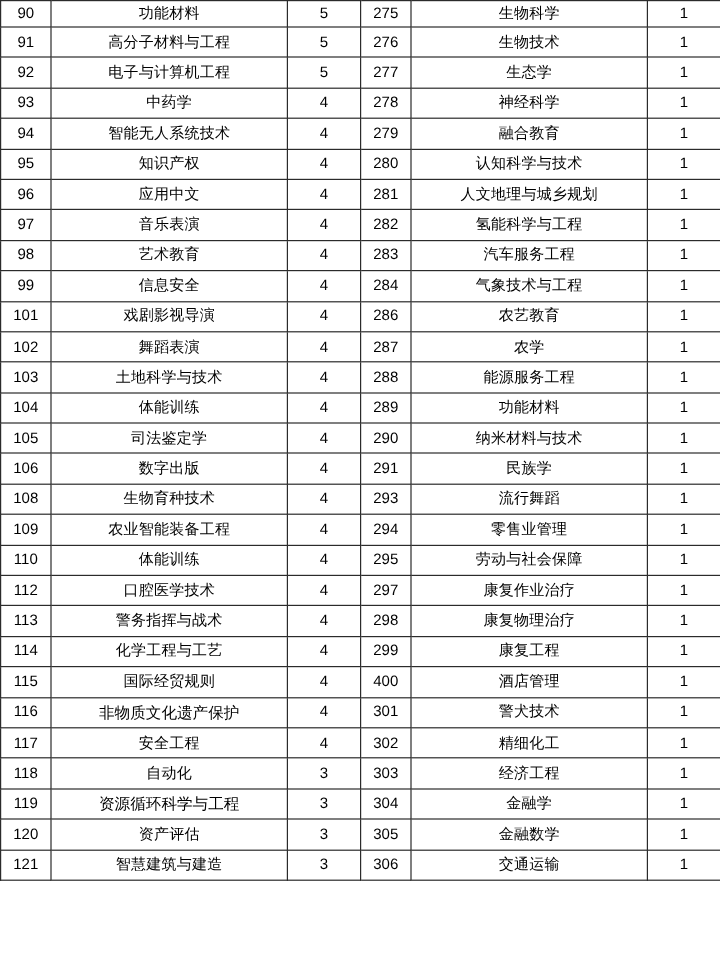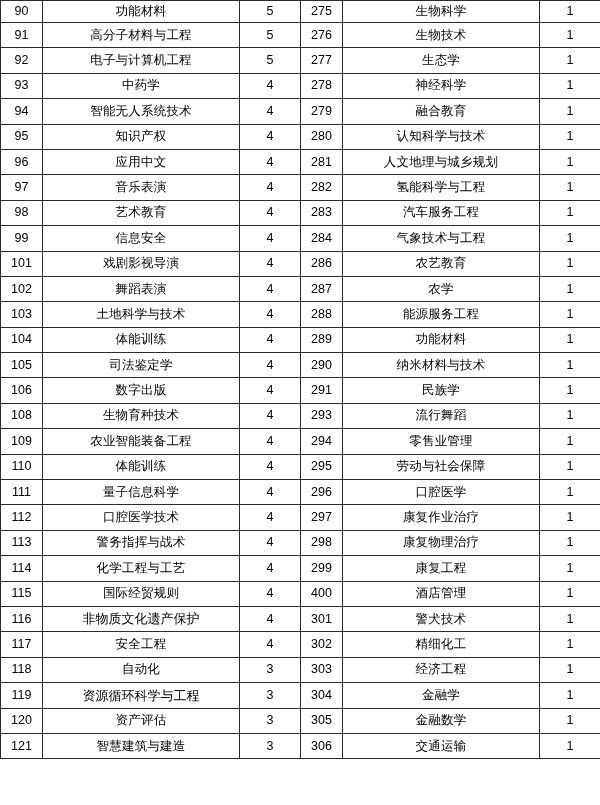--- a/index.html
+++ b/index.html
@@ -206,28 +206,20 @@
       </tr>
       <tr>
         <td class="idx">110</td>
         <td class="name">体能训练</td>
         <td class="cnt">4</td>
         <td class="idx">295</td>
         <td class="name">劳动与社会保障</td>
         <td class="cnt">1</td>
       </tr>
       <tr>
-        <td class="idx">111</td>
-        <td class="name">量子信息科学</td>
-        <td class="cnt">4</td>
-        <td class="idx">296</td>
-        <td class="name">口腔医学</td>
-        <td class="cnt">1</td>
-      </tr>
-      <tr>
         <td class="idx">112</td>
         <td class="name">口腔医学技术</td>
         <td class="cnt">4</td>
         <td class="idx">297</td>
         <td class="name">康复作业治疗</td>
         <td class="cnt">1</td>
       </tr>
       <tr>
         <td class="idx">113</td>
         <td class="name">警务指挥与战术</td>

